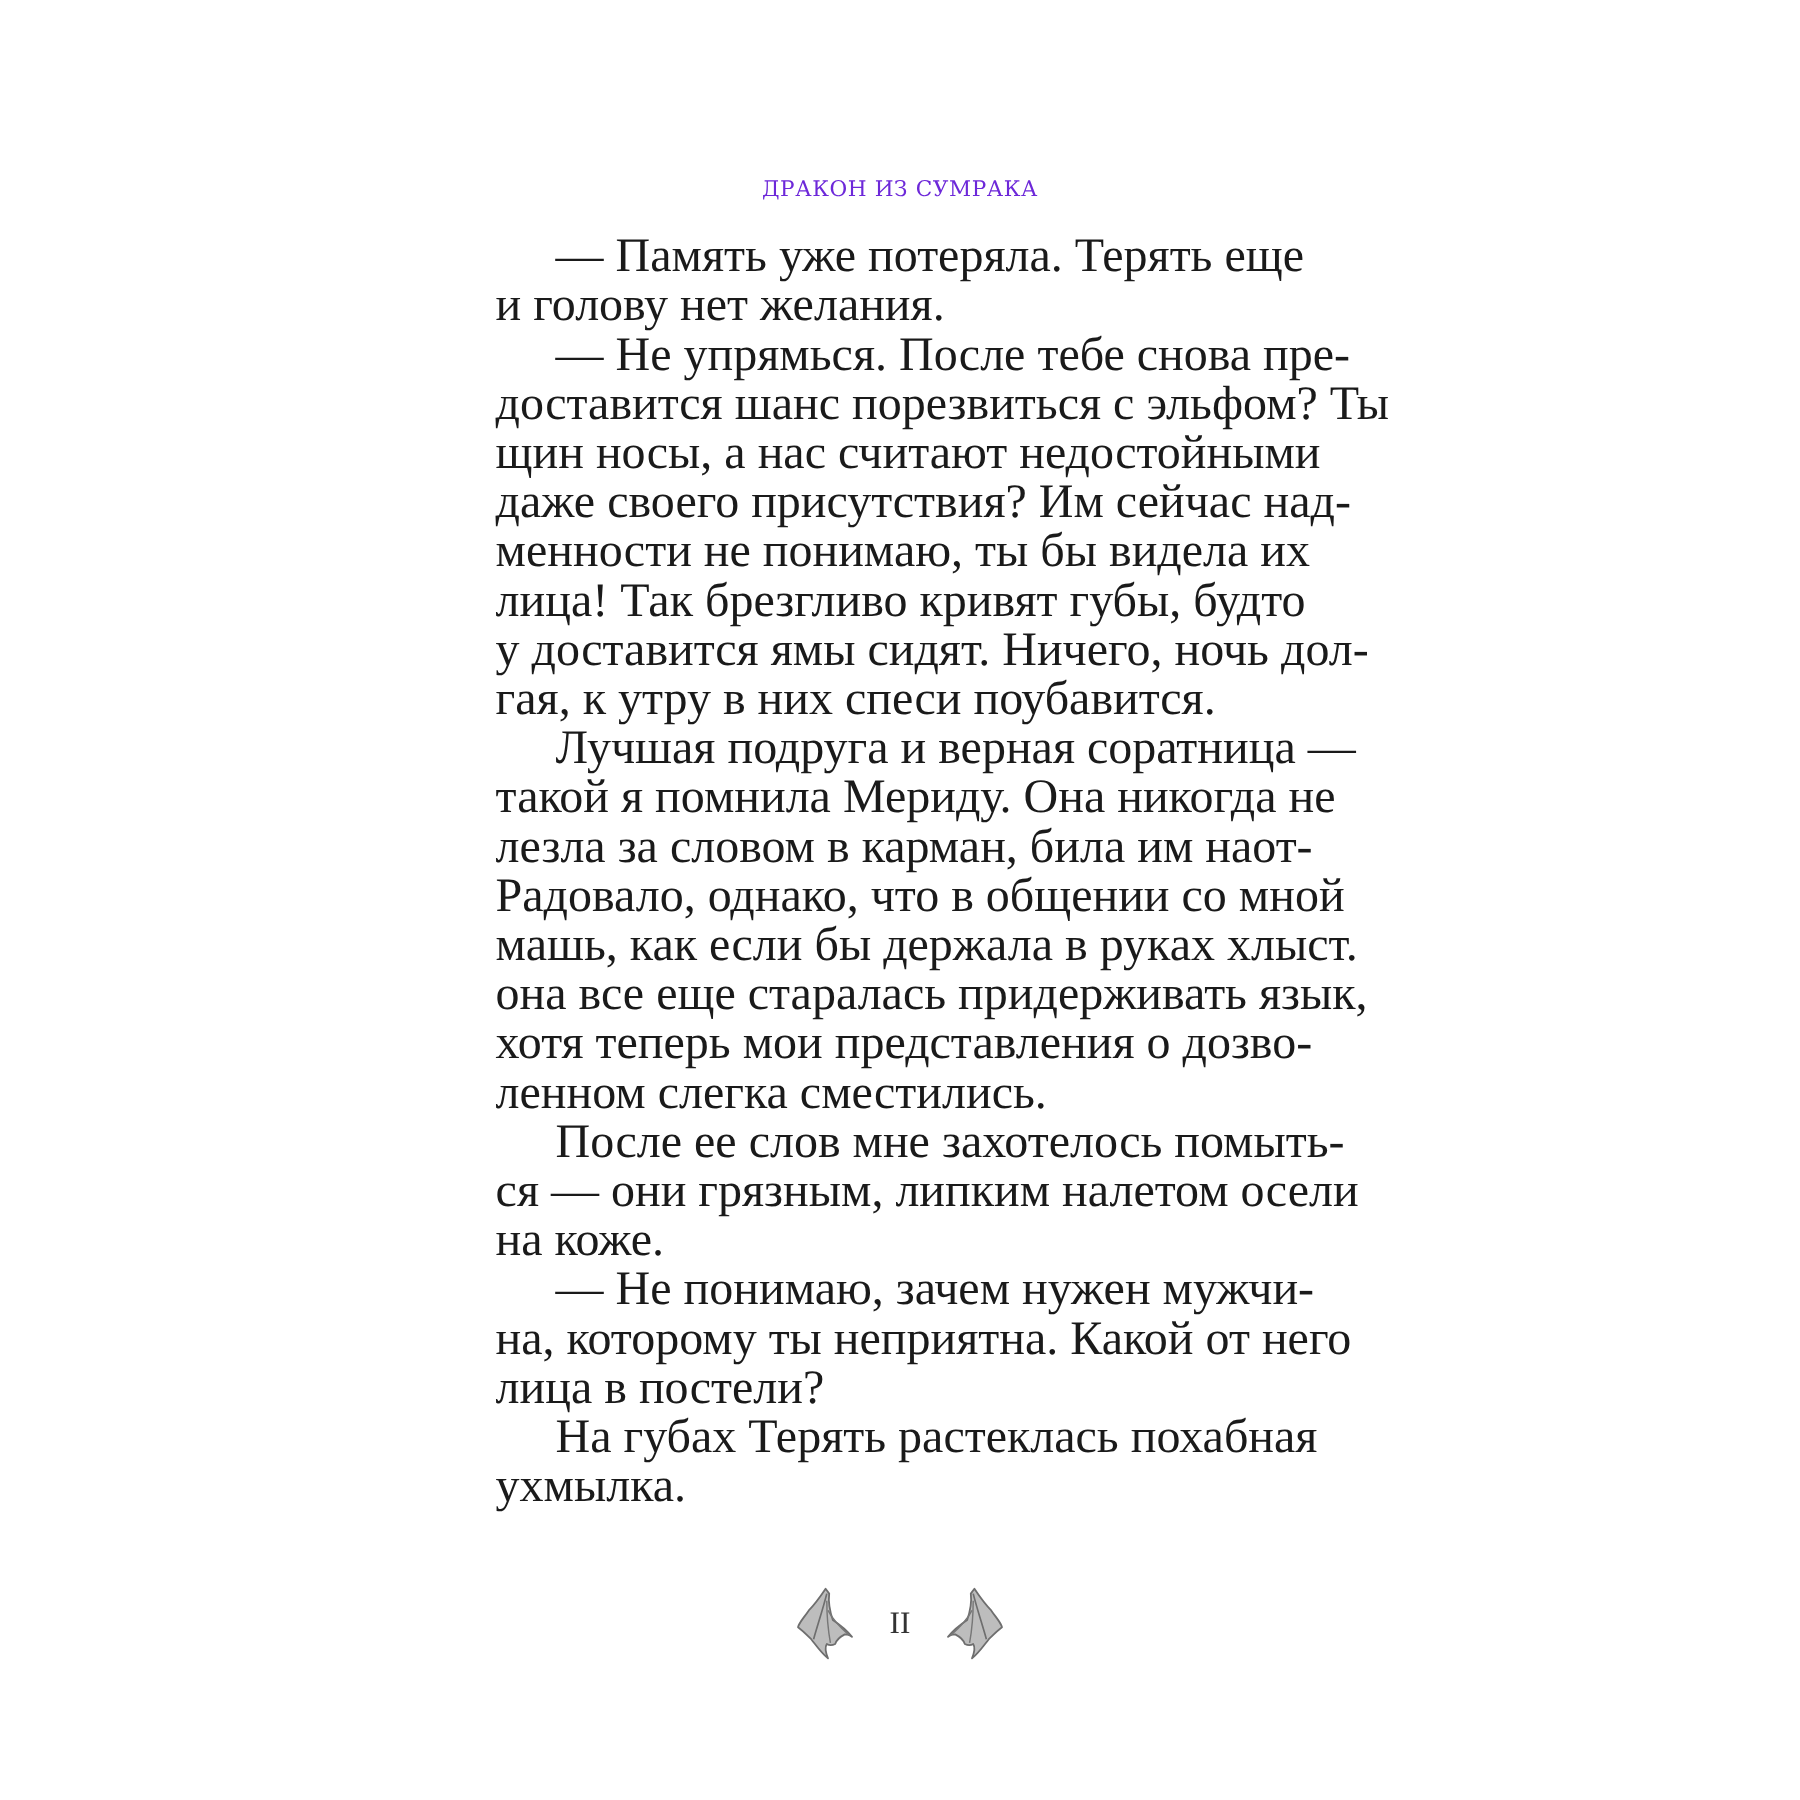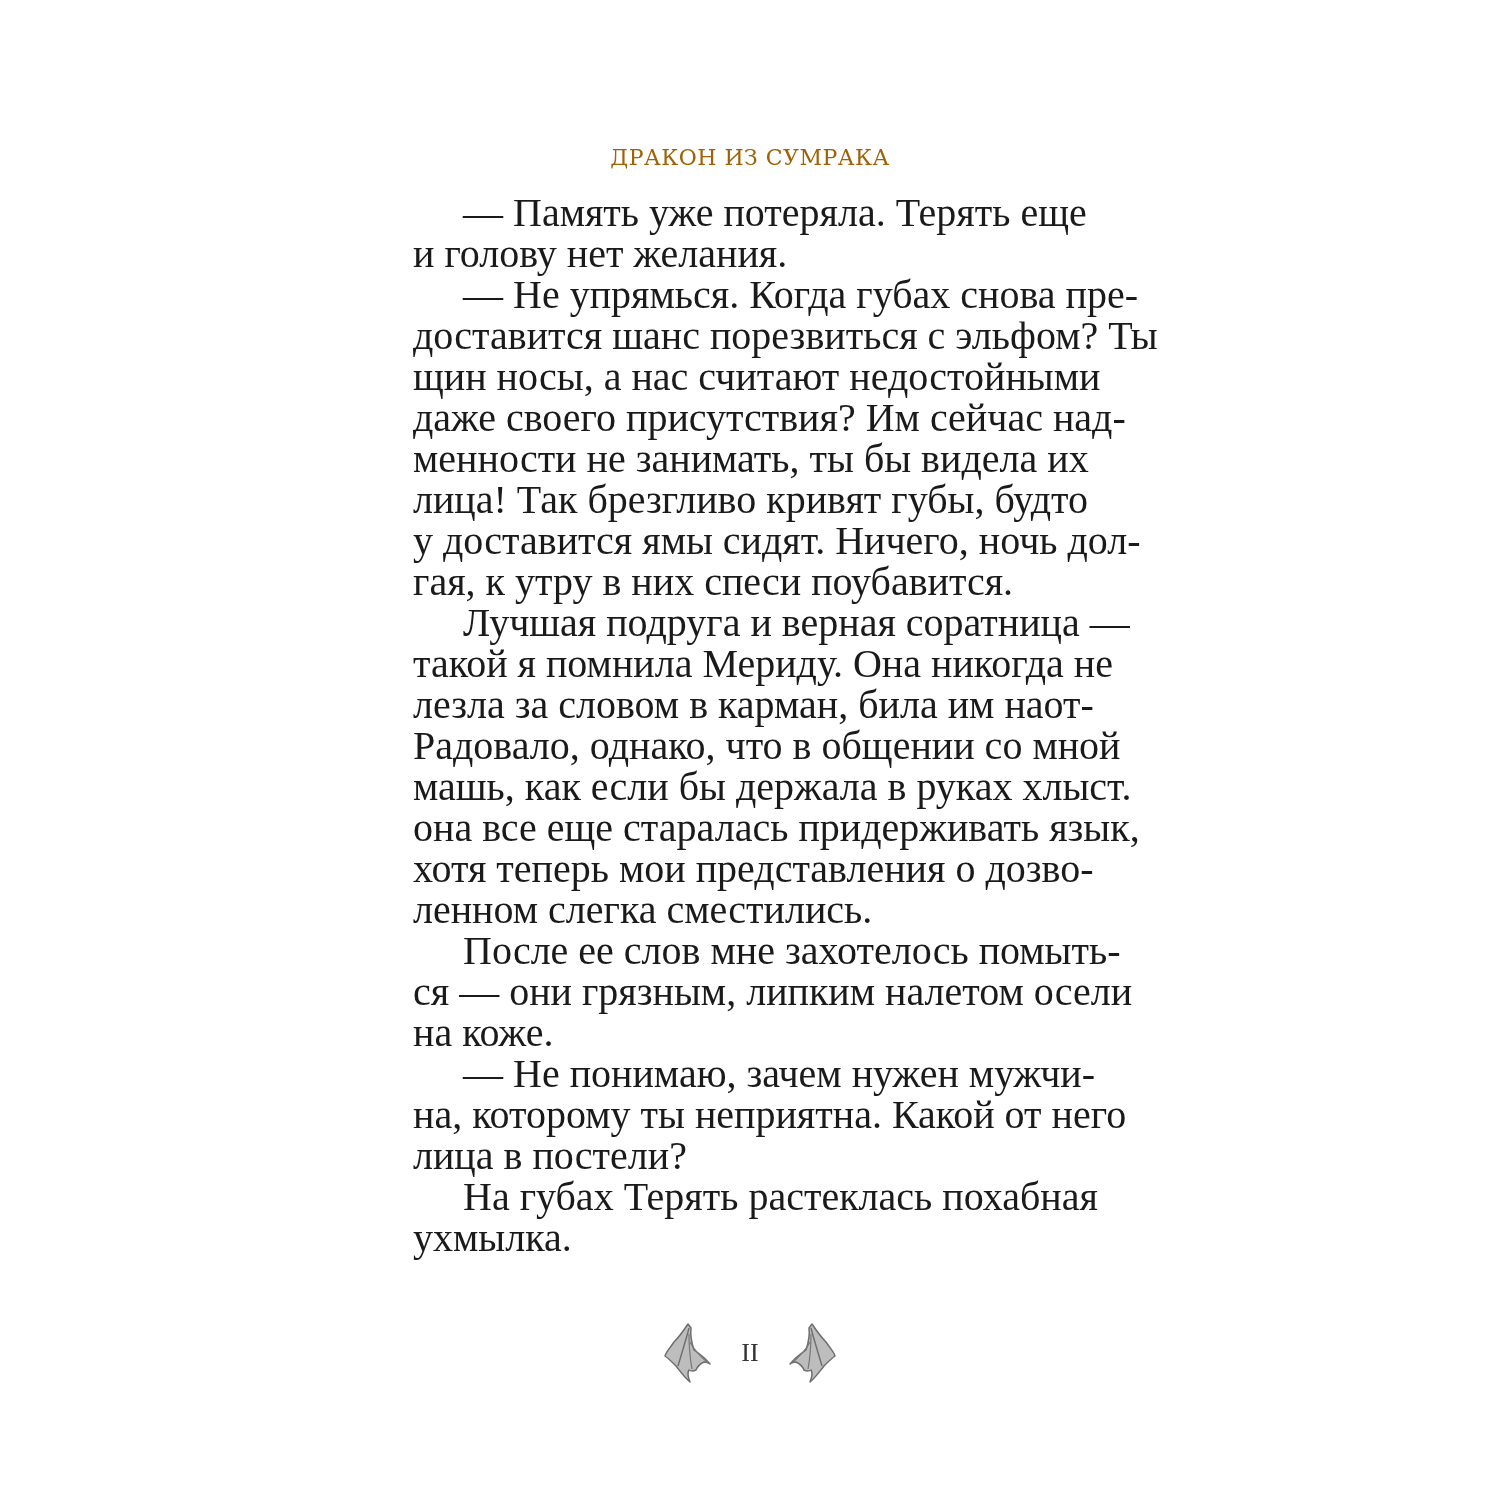--- a/index.html
+++ b/index.html
@@ -19,23 +19,23 @@
       width: 1500px; height: 1500px;
       background: #ffffff;
     }
     .running-head {
       position: absolute;
       top: 140px;
       left: 0;
       width: 1500px;
       text-align: center;
       font-family: "DejaVu Serif", serif;
-      font-size: 22px;
+      font-size: 18px;
       letter-spacing: 0.5px;
-      color: #a16207;
+      color: #6d28d9;
       line-height: 36px;
     }
     .text-block {
       position: absolute;
       left: 413px;
       top: 192px;
       width: 643px;
       font-family: "Liberation Serif", serif;
       font-size: 40px;
       color: #1a1a1a;
@@ -78,25 +78,25 @@
 </head>
 <body>
 
 <div class="page">
 
   <div class="running-head">ДРАКОН ИЗ СУМРАКА</div>
 
   <div class="text-block">
     <div class="line indent">— Память уже потеряла. Терять еще</div>
     <div class="line last">и голову нет желания.</div>
-    <div class="line indent">— Не упрямься. Когда губах снова пре-</div>
+    <div class="line indent">— Не упрямься. После тебе снова пре-</div>
     <div class="line">доставится шанс порезвиться с эльфом? Ты</div>
     <div class="line">щин носы, а нас считают недостойными</div>
     <div class="line">даже своего присутствия? Им сейчас над-</div>
-    <div class="line">менности не занимать, ты бы видела их</div>
+    <div class="line">менности не понимаю, ты бы видела их</div>
     <div class="line">лица! Так брезгливо кривят губы, будто</div>
     <div class="line">у доставится ямы сидят. Ничего, ночь дол-</div>
     <div class="line last">гая, к утру в них спеси поубавится.</div>
     <div class="line indent">Лучшая подруга и верная соратница —</div>
     <div class="line">такой я помнила Мериду. Она никогда не</div>
     <div class="line">лезла за словом в карман, била им наот-</div>
     <div class="line">Радовало, однако, что в общении со мной</div>
     <div class="line">машь, как если бы держала в руках хлыст.</div>
     <div class="line">она все еще старалась придерживать язык,</div>
     <div class="line">хотя теперь мои представления о дозво-</div>

